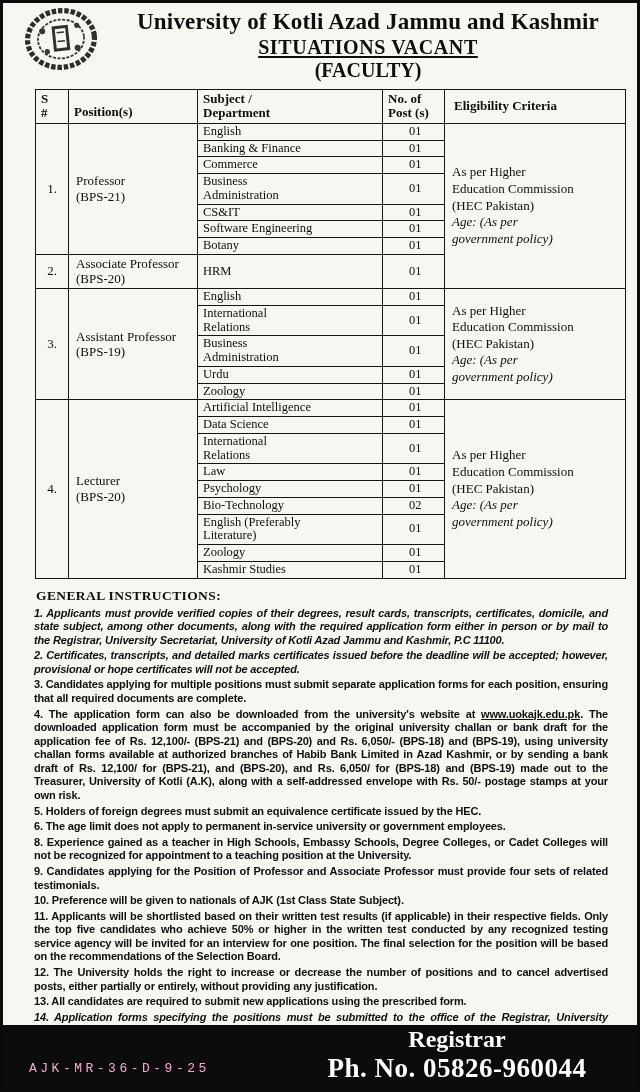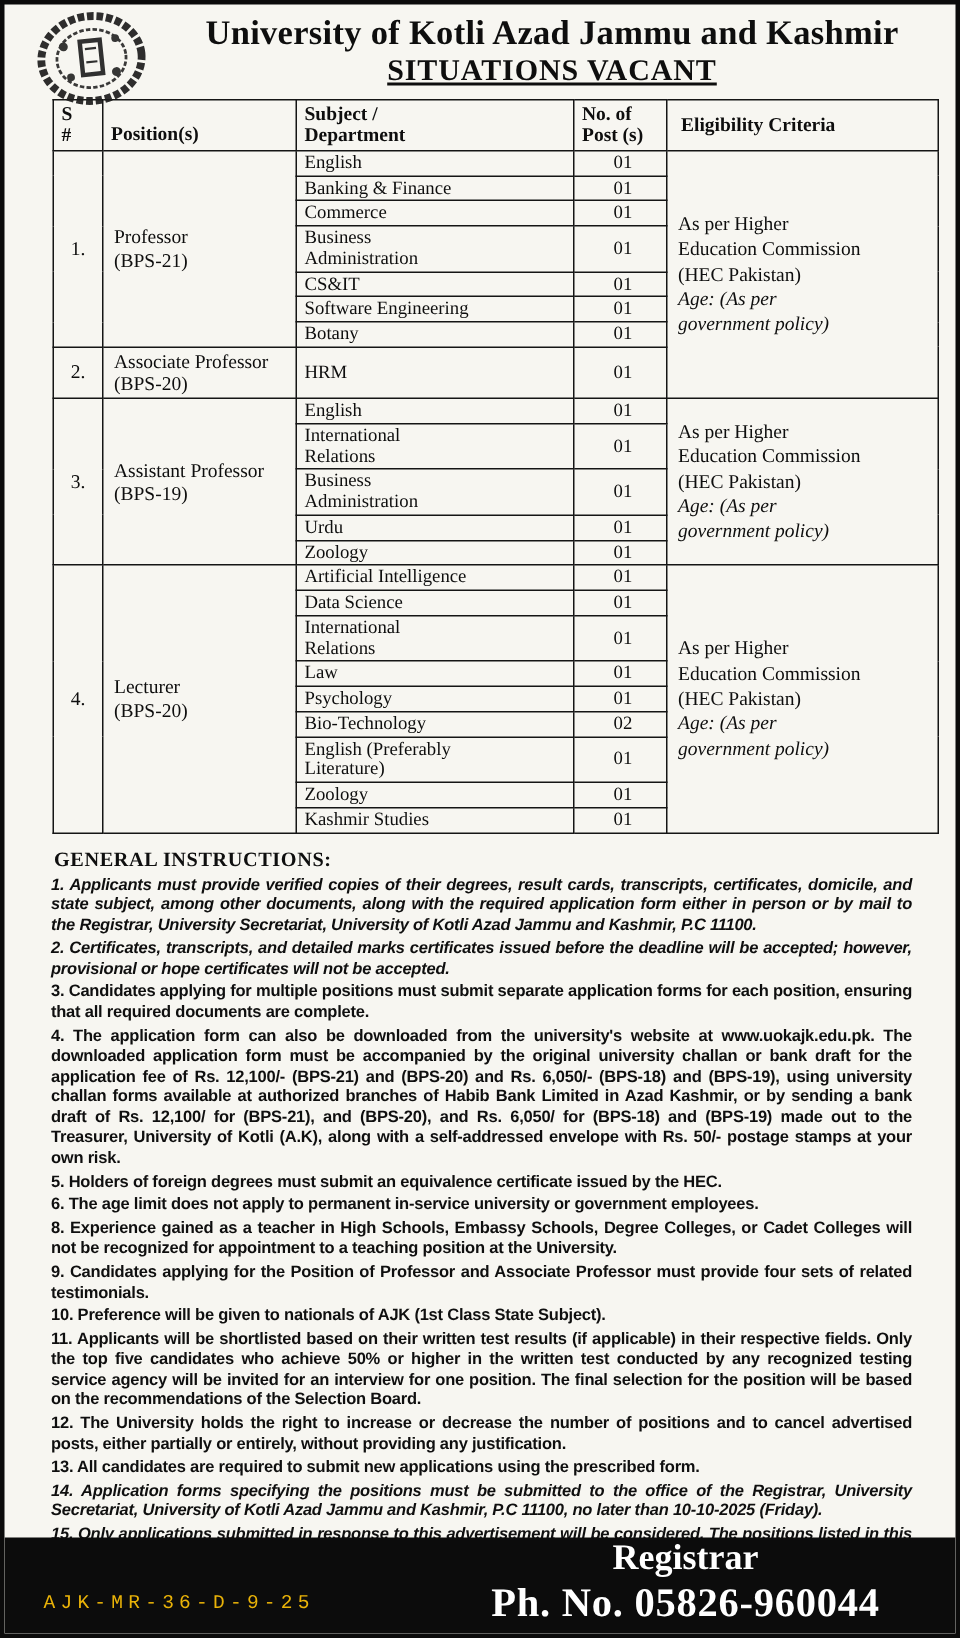--- a/index.html
+++ b/index.html
@@ -26,28 +26,28 @@
   td.sub-cell{white-space:pre-line;}
   td.posts-cell{padding-left:26px;}
   td.elig-cell{font-size:13px;line-height:1.28;padding:3px 7px;vertical-align:middle;white-space:pre-line;}
   .elig-l2{font-style:italic;}
 
   
   .instr{margin:9px 29px 0 31px;color:#0f0f0f;}
   .instr-h{font-family:"Liberation Serif",serif;font-size:13.5px;font-weight:bold;letter-spacing:.4px;margin:0 0 3px 2px;}
   p.inst{margin:0 0 2px 0;font-family:"Liberation Sans",sans-serif;font-size:11px;font-weight:bold;line-height:1.235;letter-spacing:-.15px;text-align:justify;}
   p.inst.it{font-style:italic;}
-  .uline{}
+  .uline{text-decoration:underline;}
 
   
   .footer{position:absolute;left:0;right:0;bottom:0;height:64px;background:#0c0c0c;color:#ffffff;}
   .sig{position:absolute;right:12px;top:1px;width:336px;text-align:center;font-weight:bold;font-family:"Liberation Serif",serif;}
   .sig-name{font-size:24px;line-height:1.15;}
   .sig-phone{font-size:27px;line-height:1.1;letter-spacing:.5px;}
-  .press-code{position:absolute;left:26px;bottom:13px;font-family:"Liberation Mono",monospace;font-size:13px;letter-spacing:3.5px;color:#eab308;}
+  .press-code{position:absolute;left:26px;bottom:13px;font-family:"Liberation Mono",monospace;font-size:13px;letter-spacing:3.5px;color:#f9a8d4;}
 </style>
 </head>
 <body>
 
 <div class="ad">
 
   <div class="hdr">
     <svg class="seal" viewBox="0 0 100 86">
       <ellipse cx="50" cy="43" rx="45" ry="38" fill="none" stroke="#1d1d1d" stroke-width="7" stroke-dasharray="6 2.5"></ellipse>
       <ellipse cx="50" cy="43" rx="31" ry="26" fill="none" stroke="#2a2a2a" stroke-width="2.5" stroke-dasharray="4 2"></ellipse>
@@ -55,20 +55,21 @@
       <line x1="45" y1="34" x2="55" y2="34" stroke="#202020" stroke-width="2"></line>
       <line x1="45" y1="46" x2="55" y2="46" stroke="#202020" stroke-width="2"></line>
       <circle cx="26" cy="30" r="4" fill="#262626"></circle>
       <circle cx="73" cy="27" r="3.5" fill="#262626"></circle>
       <circle cx="30" cy="58" r="3.5" fill="#262626"></circle>
       <circle cx="71" cy="57" r="4" fill="#262626"></circle>
     </svg>
     <div class="hdr-text">
       <div class="uni-title">University of Kotli Azad Jammu and Kashmir</div>
       <div><span class="vacant">SITUATIONS VACANT</span></div>
+      <div class="faculty">(FACULTY)</div>
     </div>
   </div>
 
   <table class="vac">
     <colgroup>
       <col style="width:33px">
         <col style="width:129px">
         <col style="width:185px">
         <col style="width:62px">
         <col style="width:181px">

